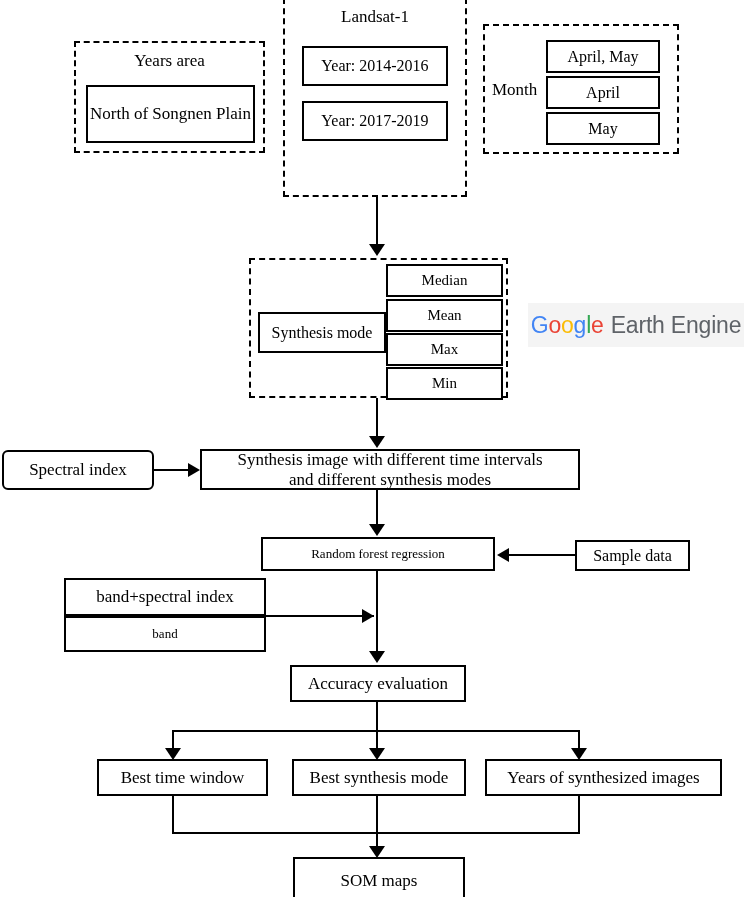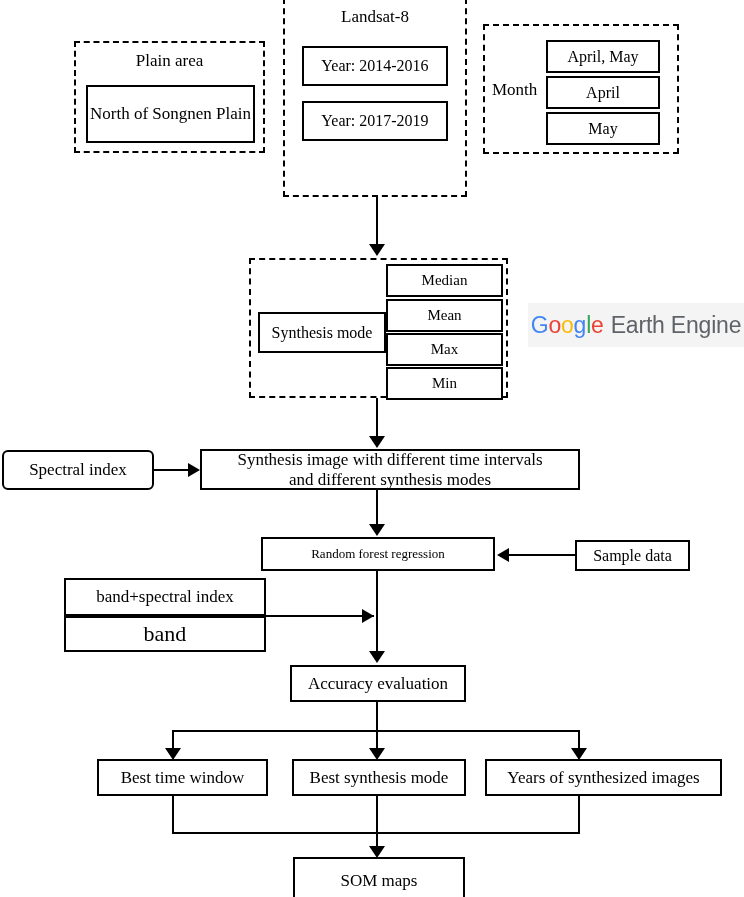--- a/index.html
+++ b/index.html
@@ -40,25 +40,25 @@
   #gee-logo .l1{color:#34A853}
   #gee-logo .e1{color:#EA4335}
   #gee-logo .ee{color:#5F6368;margin-left:7px}
 </style>
 </head>
 <body>
 
 <div id="stage">
 
   <div class="dashed" style="left:74px;top:41px;width:191px;height:112px;"></div>
-  <div class="lbl" style="left:74px;top:51px;width:191px;font-size:17px;">Plain area</div>
+  <div class="lbl" style="left:74px;top:51px;width:191px;font-size:17px;">Years area</div>
   <div class="box" style="left:86px;top:85px;width:169px;height:58px;font-size:17px;">North of Songnen Plain</div>
 
   <div class="dashed" style="left:283px;top:-2px;width:184px;height:199px;"></div>
-  <div class="lbl" style="left:283px;top:7px;width:184px;font-size:17px;">Landsat-8</div>
+  <div class="lbl" style="left:283px;top:7px;width:184px;font-size:17px;">Landsat-1</div>
   <div class="box" style="left:302px;top:46px;width:146px;height:40px;font-size:16px;">Year: 2014-2016</div>
   <div class="box" style="left:302px;top:101px;width:146px;height:40px;font-size:16px;">Year: 2017-2019</div>
 
   <div class="dashed" style="left:483px;top:24px;width:196px;height:130px;"></div>
   <div class="lbl" style="left:492px;top:80px;font-size:17px;">Month</div>
   <div class="box" style="left:546px;top:40px;width:114px;height:33px;font-size:16px;">April, May</div>
   <div class="box" style="left:546px;top:76px;width:114px;height:33px;font-size:16px;">April</div>
   <div class="box" style="left:546px;top:112px;width:114px;height:33px;font-size:16px;">May</div>
 
   <div class="vline" style="left:376px;top:197px;height:51px;"></div>
@@ -91,21 +91,21 @@
   <div class="vline" style="left:376px;top:490px;height:36px;"></div>
   <div class="arrowdown" style="left:369px;top:524px;"></div>
 
   <div class="box" style="left:261px;top:537px;width:234px;height:34px;font-size:13px;">Random forest regression</div>
 
   <div class="box" style="left:575px;top:540px;width:115px;height:31px;font-size:16px;">Sample data</div>
   <div class="thinline" style="left:509px;top:554px;width:66px;"></div>
   <div class="arrowleft" style="left:497px;top:548px;"></div>
 
   <div class="box" style="left:64px;top:578px;width:202px;height:38px;font-size:17px;">band+spectral index</div>
-  <div class="box" style="left:64px;top:616px;width:202px;height:36px;font-size:22px;">band</div>
+  <div class="box" style="left:64px;top:616px;width:202px;height:36px;font-size:13px;">band</div>
   <div class="thinline" style="left:266px;top:615px;width:108px;"></div>
   <div class="arrowright" style="left:362px;top:609px;"></div>
 
   <div class="vline" style="left:376px;top:571px;height:82px;"></div>
   <div class="arrowdown" style="left:369px;top:651px;"></div>
 
   <div class="box" style="left:290px;top:665px;width:176px;height:37px;font-size:17px;">Accuracy evaluation</div>
 
   <div class="vline" style="left:376px;top:702px;height:50px;"></div>
   <div class="hline" style="left:172px;top:730px;width:408px;"></div>

